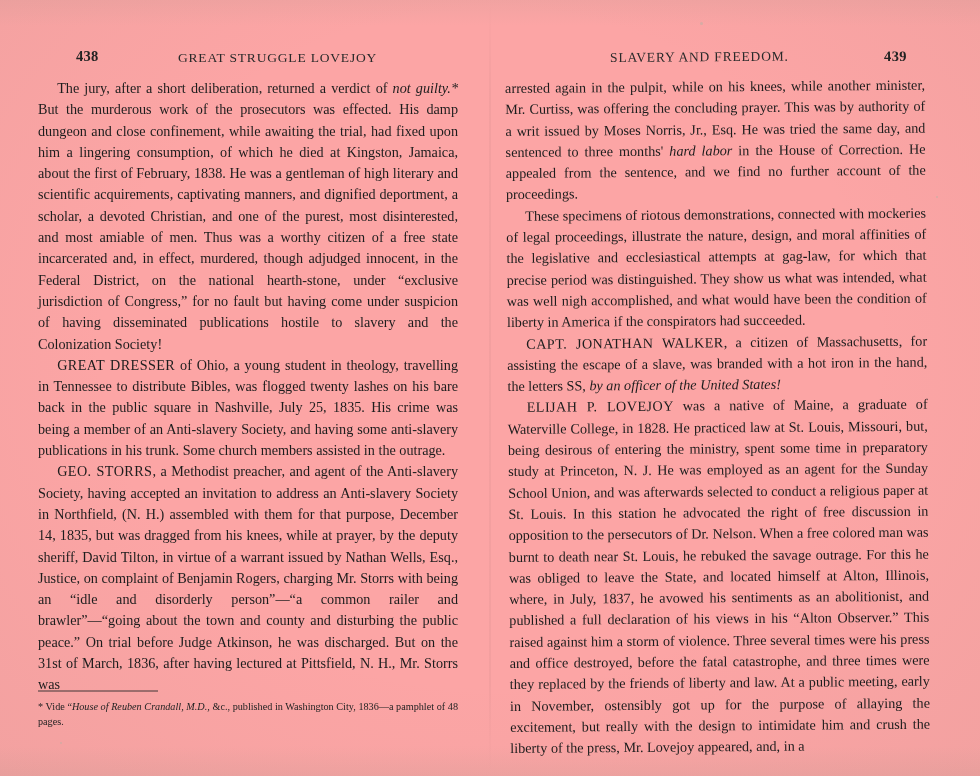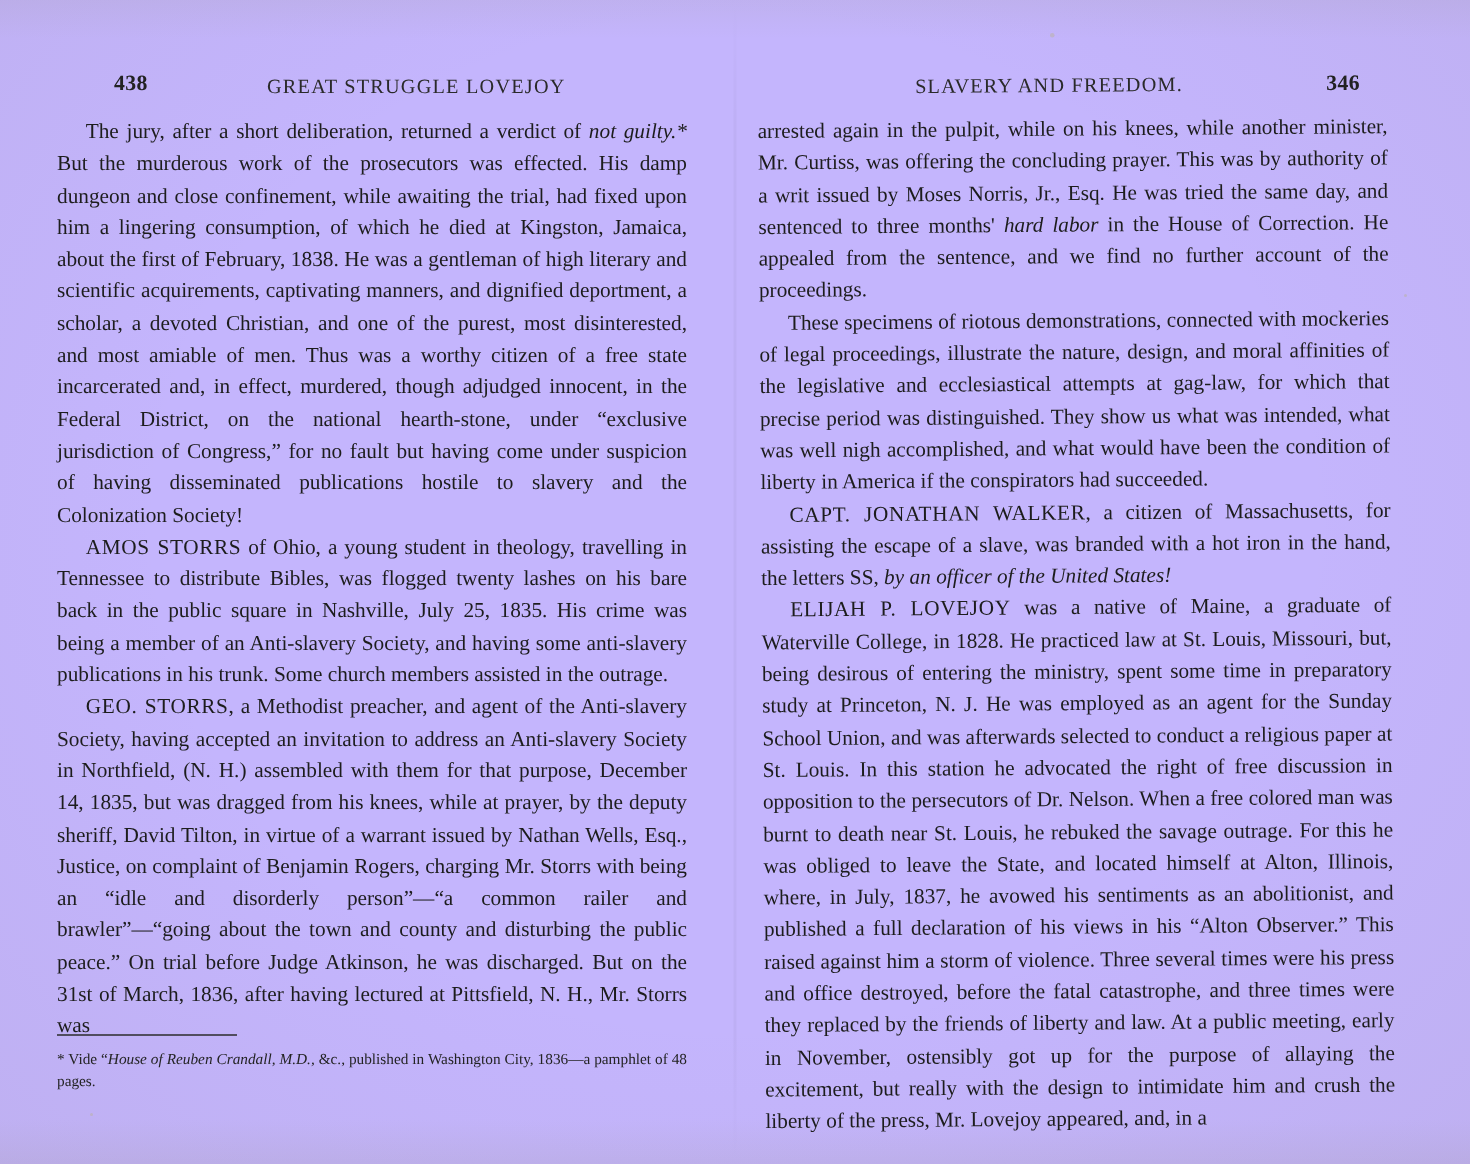--- a/index.html
+++ b/index.html
@@ -11,21 +11,21 @@
     width: 980px;
     height: 776px;
     overflow: hidden;
     font-family: "Liberation Serif", serif;
     color: #1a1a1a;
   }
   .page {
     position: relative;
     width: 980px;
     height: 776px;
-    background: #c4b5fd;
+    background: #fca5a5;
   }
   
   .page::before {
     content: "";
     position: absolute;
     inset: 0;
     background:
       radial-gradient(ellipse at 50% 45%, rgba(255,255,255,0) 55%, rgba(120,110,95,0.07) 100%);
     pointer-events: none;
   }
@@ -143,35 +143,35 @@
   <div class="speck" style="left:700px; top:22px; width:3px; height:3px;"></div>
   <div class="speck" style="left:936px; top:196px; width:2px; height:2px;"></div>
   <div class="speck" style="left:60px; top:742px; width:2px; height:2px;"></div>
 
   <div class="col col-left">
     <div class="folio folio-left">438</div>
     <div class="running-head rh-left">GREAT STRUGGLE LOVEJOY</div>
 
     <div class="body-text">
       <p><span>The jury, after a short deliberation, returned a verdict of <span class="it">not guilty.*</span>  But the murderous work of the prosecutors was effected.  His damp dungeon and close confinement, while awaiting the trial, had fixed upon him a lingering consumption, of which he died at Kingston, Jamaica, about the first of February, 1838.  He was a gentleman of high literary and scientific acquirements, captivating manners, and dignified deportment, a scholar, a devoted Christian, and one of the purest, most disinterested, and most amiable of men.  Thus was a worthy citizen of a free state incarcerated and, in effect, murdered, though adjudged innocent, in the Federal District, on the national hearth-stone, under “exclusive jurisdiction of Congress,” for no fault but having come under suspicion of having disseminated publications hostile to slavery and the Colonization Society!</span></p>
-      <p><span><span class="sc">AMOS STORRS</span> of Ohio, a young student in theology, travelling in Tennessee to distribute Bibles, was flogged twenty lashes on his bare back in the public square in Nashville, July 25, 1835.  His crime was being a member of an Anti-slavery Society, and having some anti-slavery publications in his trunk.  Some church members assisted in the outrage.</span></p>
+      <p><span><span class="sc">GREAT DRESSER</span> of Ohio, a young student in theology, travelling in Tennessee to distribute Bibles, was flogged twenty lashes on his bare back in the public square in Nashville, July 25, 1835.  His crime was being a member of an Anti-slavery Society, and having some anti-slavery publications in his trunk.  Some church members assisted in the outrage.</span></p>
       <p><span><span class="sc">GEO. STORRS</span>, a Methodist preacher, and agent of the Anti-slavery Society, having accepted an invitation to address an Anti-slavery Society in Northfield, (N. H.) assembled with them for that purpose, December 14, 1835, but was dragged from his knees, while at prayer, by the deputy sheriff, David Tilton, in virtue of a warrant issued by Nathan Wells, Esq., Justice, on complaint of Benjamin Rogers, charging Mr. Storrs with being an “idle and disorderly person”—“a common railer and brawler”—“going about the town and county and disturbing the public peace.”  On trial before Judge Atkinson, he was discharged.  But on the 31st of March, 1836, after having lectured at Pittsfield, N. H., Mr. Storrs was</span></p>
     </div>
   </div>
 
   <div class="footnote-wrap">
     <svg width="420" height="8">
       <line x1="0" y1="3" x2="120" y2="3" stroke="#2b2b2b" stroke-width="0.9"></line>
     </svg>
     <div class="footnote">* Vide “<span class="it">House of Reuben Crandall, M.D.,</span> &amp;c., published in Washington City, 1836—a pamphlet of 48 pages.</div>
   </div>
 
   <div class="col col-right">
     <div class="running-head rh-right" style="left:105px;">SLAVERY AND FREEDOM.</div>
-    <div class="folio" style="left:379px;">346</div>
+    <div class="folio" style="left:379px;">439</div>
 
     <div class="body-text">
       <p class="noind"><span>arrested again in the pulpit, while on his knees, while another minister, Mr. Curtiss, was offering the concluding prayer.  This was by authority of a writ issued by Moses Norris, Jr., Esq.  He was tried the same day, and sentenced to three months' <span class="it">hard labor</span> in the House of Correction.  He appealed from the sentence, and we find no further account of the proceedings.</span></p>
       <p><span>These specimens of riotous demonstrations, connected with mockeries of legal proceedings, illustrate the nature, design, and moral affinities of the legislative and ecclesiastical attempts at gag-law, for which that precise period was distinguished.  They show us what was intended, what was well nigh accomplished, and what would have been the condition of liberty in America if the conspirators had succeeded.</span></p>
       <p><span><span class="sc">CAPT. JONATHAN WALKER</span>, a citizen of Massachusetts, for assisting the escape of a slave, was branded with a hot iron in the hand, the letters SS, <span class="it">by an officer of the United States!</span></span></p>
       <p><span><span class="sc">ELIJAH P. LOVEJOY</span> was a native of Maine, a graduate of Waterville College, in 1828.  He practiced law at St. Louis, Missouri, but, being desirous of entering the ministry, spent some time in preparatory study at Princeton, N. J.  He was employed as an agent for the Sunday School Union, and was afterwards selected to conduct a religious paper at St. Louis.  In this station he advocated the right of free discussion in opposition to the persecutors of Dr. Nelson.  When a free colored man was burnt to death near St. Louis, he rebuked the savage outrage.  For this he was obliged to leave the State, and located himself at Alton, Illinois, where, in July, 1837, he avowed his sentiments as an abolitionist, and published a full declaration of his views in his “Alton Observer.”  This raised against him a storm of violence.  Three several times were his press and office destroyed, before the fatal catastrophe, and three times were they replaced by the friends of liberty and law.  At a public meeting, early in November, ostensibly got up for the purpose of allaying the excitement, but really with the design to intimidate him and crush the liberty of the press, Mr. Lovejoy appeared, and, in a</span></p>
     </div>
   </div>
 
 </div>

